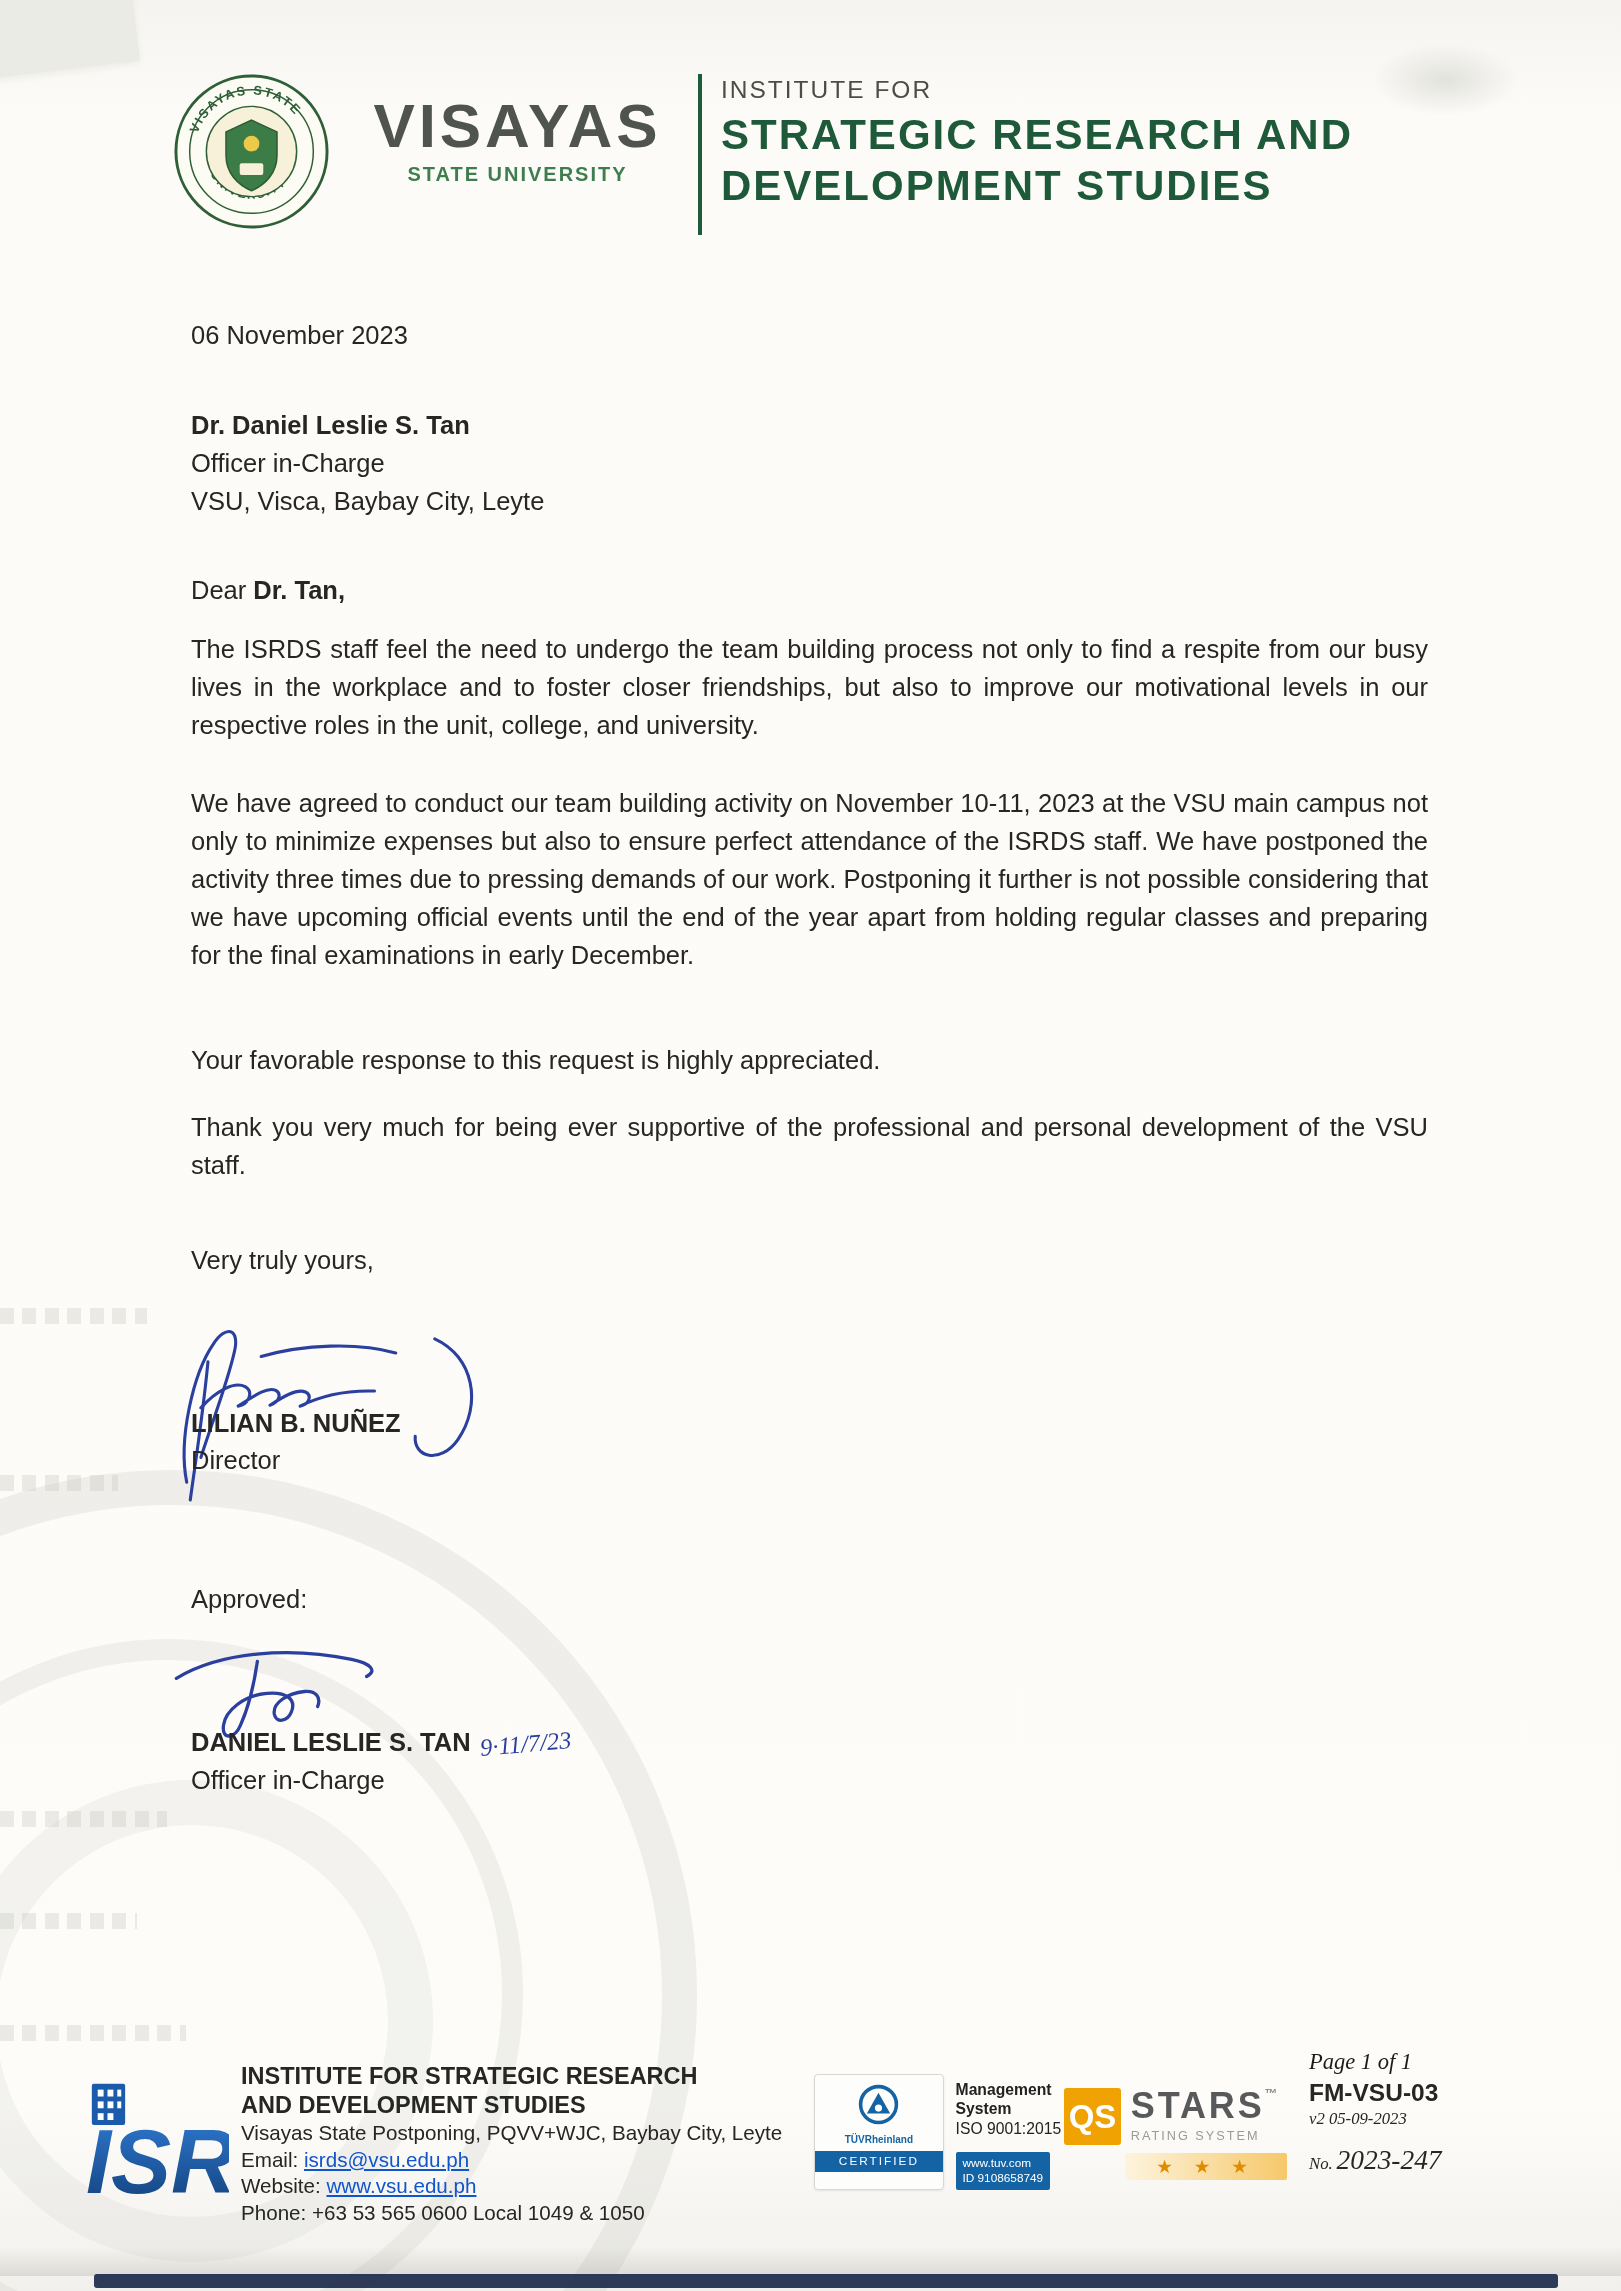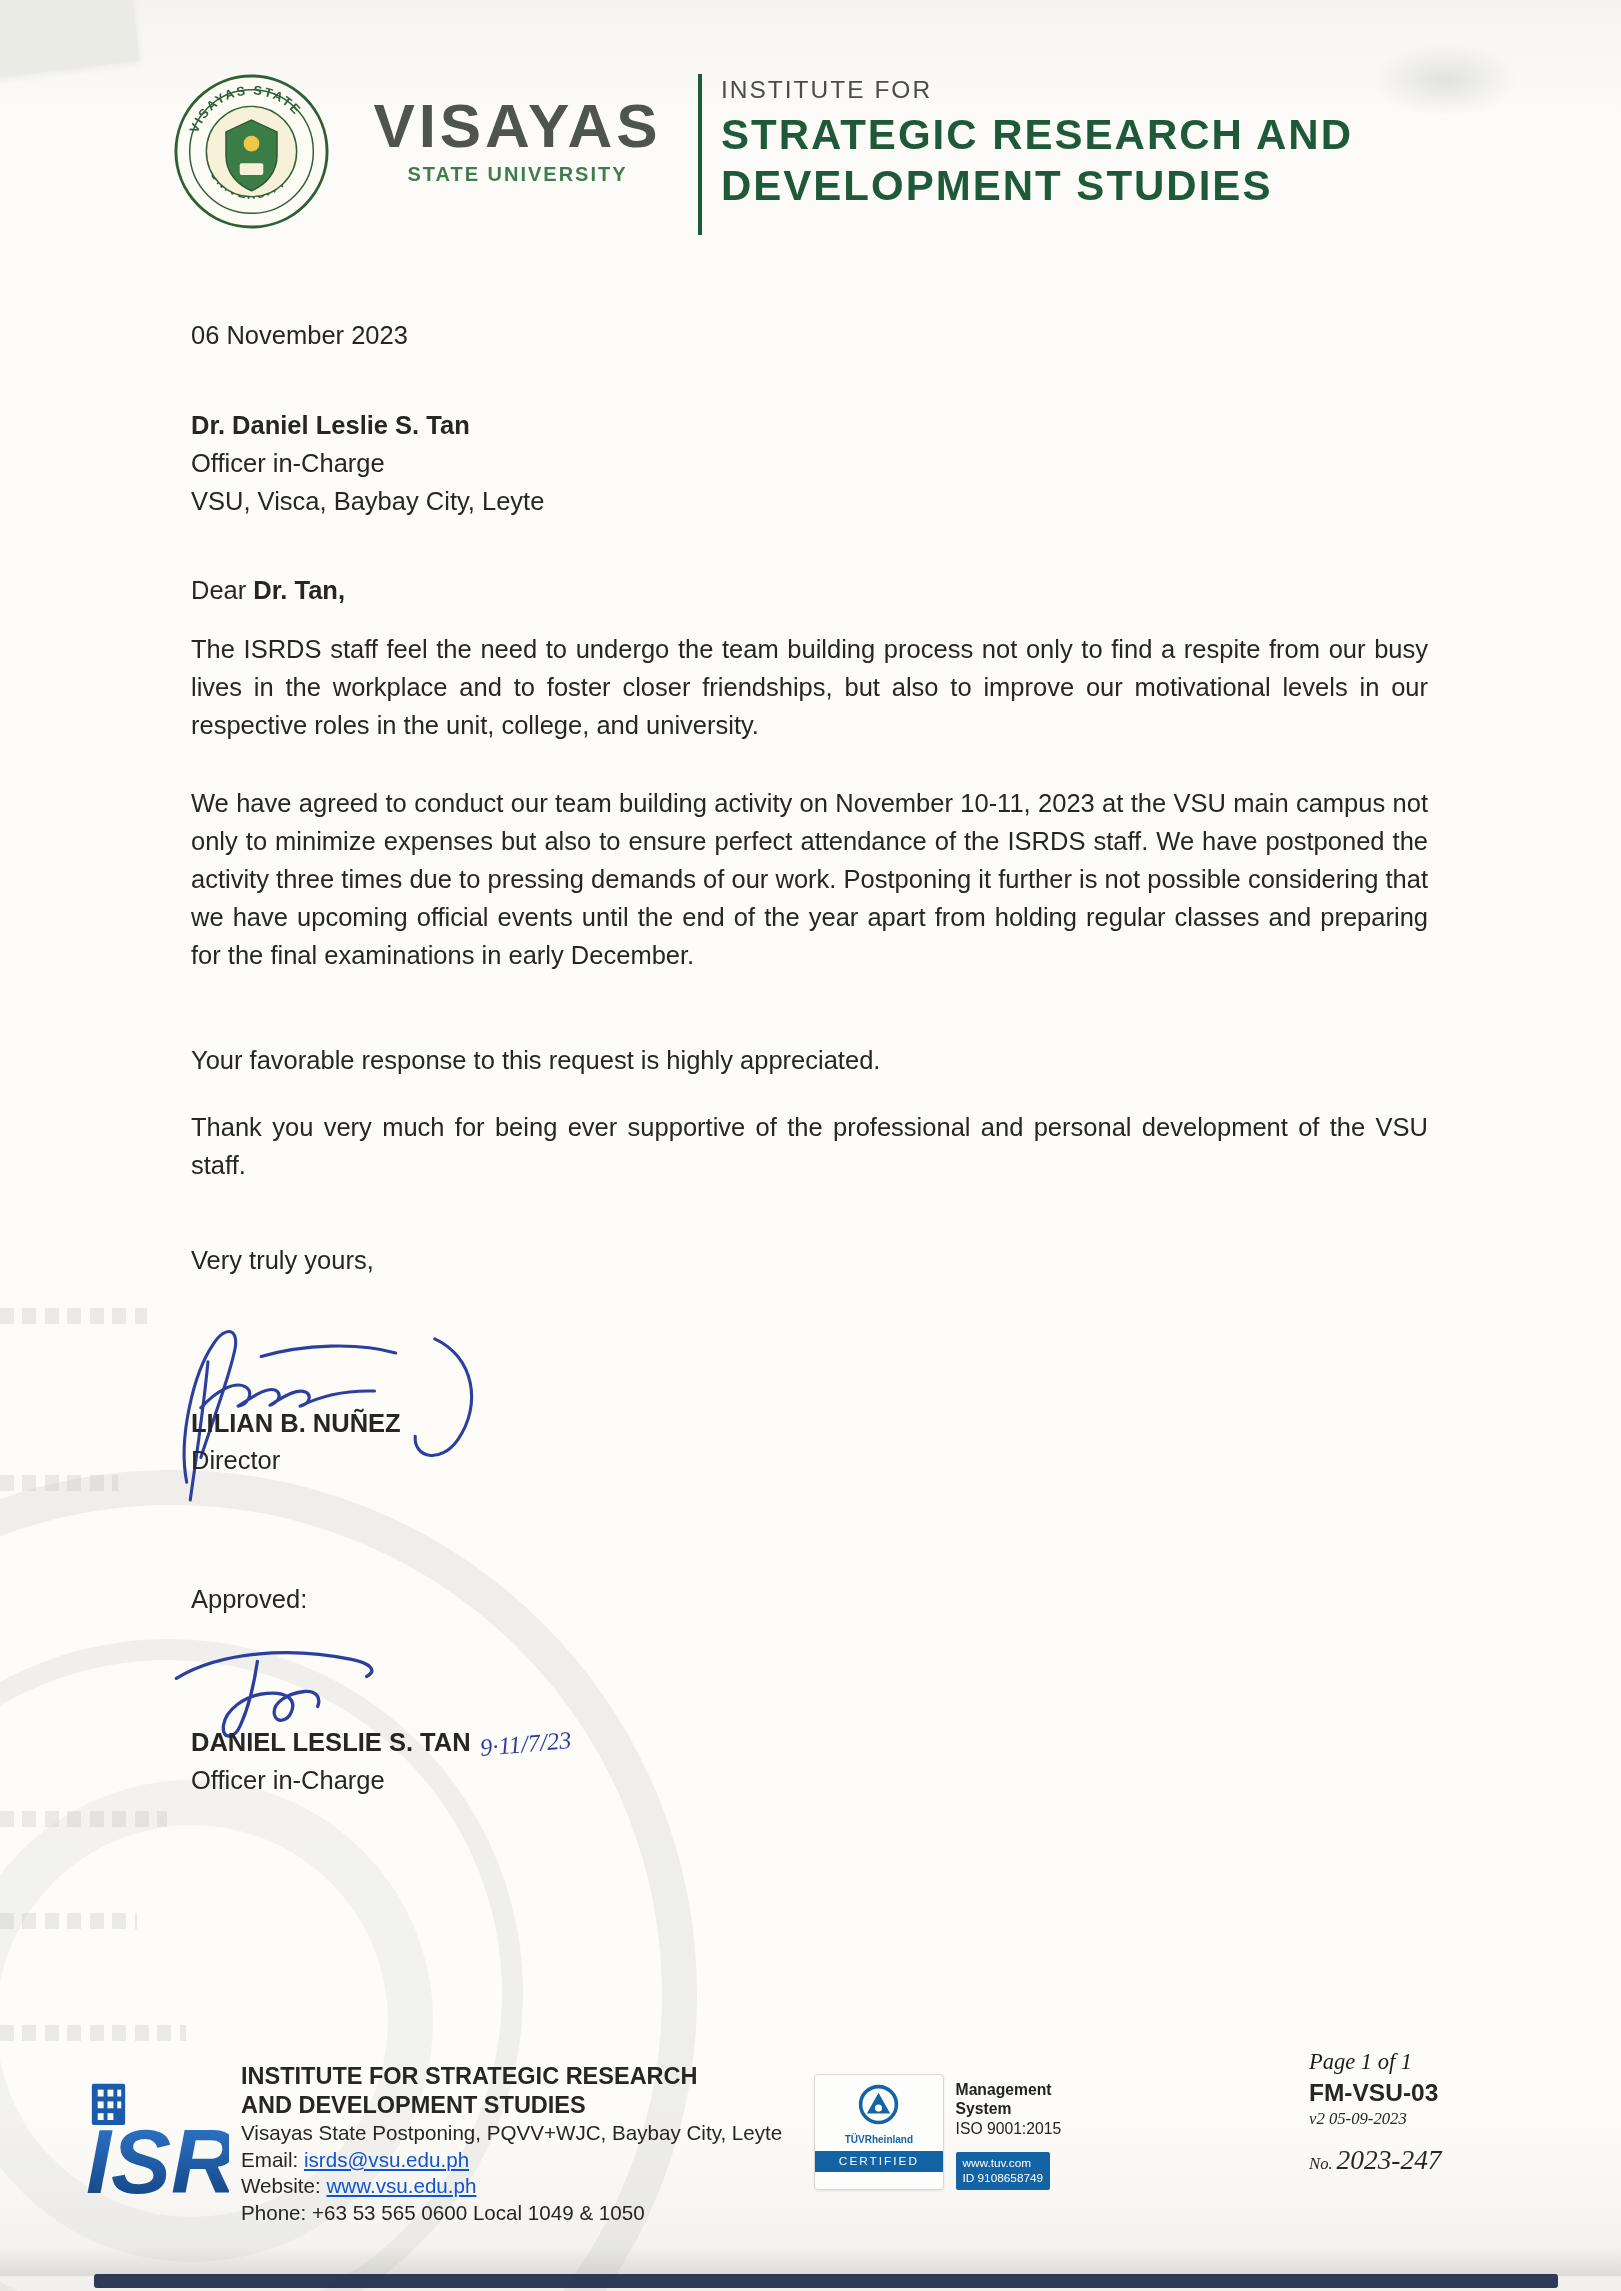--- a/index.html
+++ b/index.html
@@ -199,20 +199,30 @@
       <div class="tm-b">Management</div>
       <div class="tm-b">System</div>
       <div>ISO 9001:2015</div>
       <div class="tuv-idbox">
         <div>www.tuv.com</div>
         <div>ID 9108658749</div>
       </div>
     </div>
   </div>
 
+  <div class="qs-badge">
+    <div class="qs-top">
+      <div class="qs-box">QS</div>
+      <div class="qs-right">
+        <div class="qs-stars-word"><span>STARS</span><span class="tm">™</span></div>
+        <div class="qs-rating">RATING SYSTEM</div>
+      </div>
+    </div>
+    <div class="qs-strip">★ ★ ★</div>
+  </div>
 
   <div class="docmeta">
     <div class="dm-page">Page 1 of 1</div>
     <div class="dm-code">FM-VSU-03</div>
     <div class="dm-ver">v2  05-09-2023</div>
     <div class="dm-no">
       <span class="no-lbl">No.</span><span class="no-val">2023-247</span>
     </div>
   </div>
 

